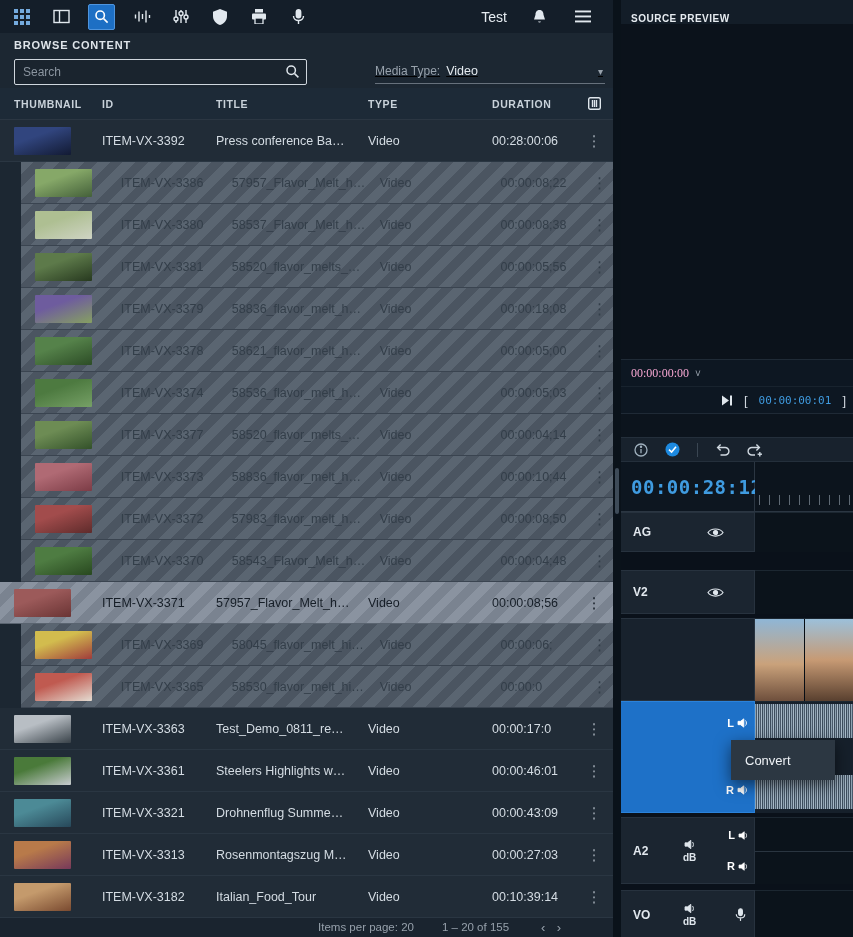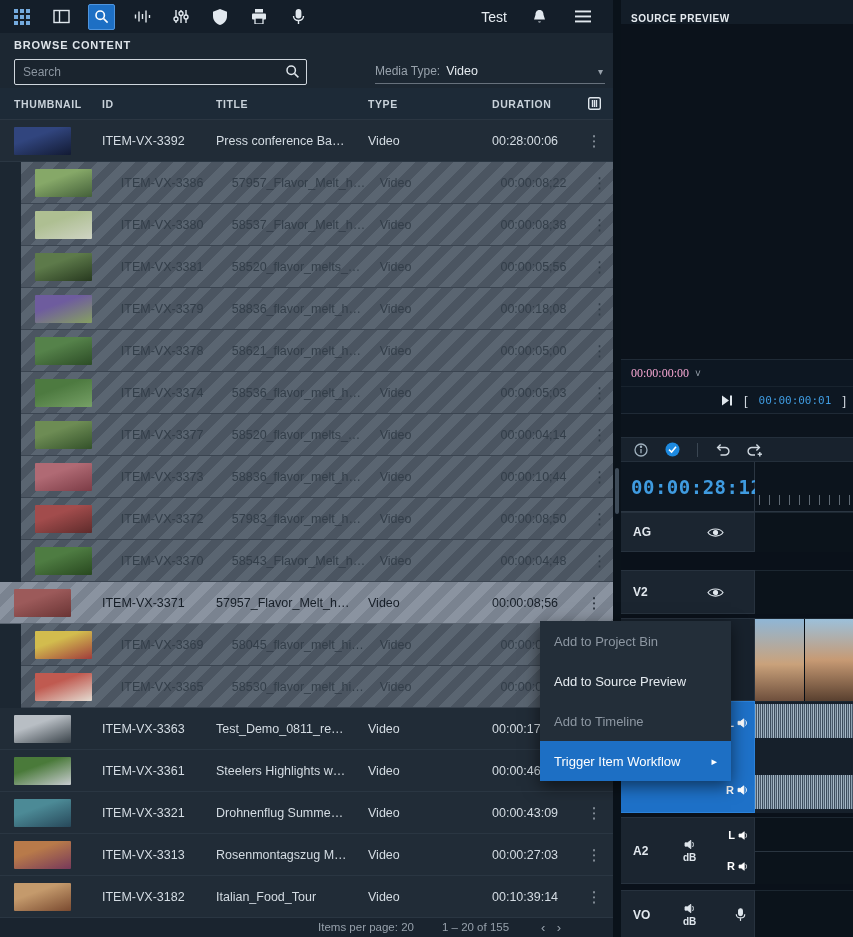--- a/index.html
+++ b/index.html
@@ -12,21 +12,21 @@
   .topbar { height:33px; background:#141e29; display:flex; align-items:center; padding:0 10px; }
   .tb-icons { display:flex; align-items:center; gap:15px; }
   .tb-btn { background:none; border:none; width:24px; height:26px; display:flex; align-items:center; justify-content:center; color:#e1e8ee; cursor:pointer; }
   .tb-btn.active { background:#1d6fc4; border:1px solid #4e94dd; border-radius:2px; width:27px; }
   .tb-btn.tint { color:#74aadd; }
   .tb-right { margin-left:auto; display:flex; align-items:center; gap:20px; padding-right:8px;justify-content:flex-end; }
   .user-label { color:#e6ecf1; font-size:14px; }
 
   .browse-title { height:22px; line-height:24px; padding-left:14px; color:#dfe5ea; font-size:11px; font-weight:bold; letter-spacing:.8px; }
 
-  .controls { height:33px; display:flex; align-items:center; padding-left:14px; }
+  .controls { height:33px; display:flex; align-items:center; padding-left:14px;text-decoration:underline; }
   .search-box { position:relative; width:293px; }
   .search-box input { width:100%; height:26px; background:#1a242e; border:1px solid #cfd6dd; border-radius:2px; color:#e4eaef; font-size:12px; padding:0 30px 0 8px; font-family:"Liberation Sans", sans-serif; }
   .search-box input::placeholder { color:#8b95a0; }
   .search-glyph { position:absolute; right:7px; top:5px; color:#dfe6ec; }
   .media-type { margin-left:68px; width:230px; height:24px; border-bottom:1px solid #67717c; display:flex; align-items:center; cursor:pointer; }
   .mt-label { color:#98a2ac; font-size:12px; }
   .mt-value { color:#e4eaef; font-size:12.5px; margin-left:6px; }
   .mt-caret { margin-left:auto; color:#98a2ac; font-size:10px; padding-right:2px; }
 
   .thead { height:32px; background:#1d2a37; border-bottom:1px solid #2b3642; display:flex; align-items:center; color:#c9d2da; font-size:10.5px; font-weight:bold; letter-spacing:.6px; }
@@ -656,29 +656,19 @@
                 <path d="M1.5 7 C1.5 13 11.5 13 11.5 7"></path>
                 <line x1="6.5" y1="11.8" x2="6.5" y2="15"></line>
               </svg>
           </span>
         </div>
         <div class="t-lane"></div>
       </div>
     </div>
   </div>
 
-  <div class="context-menu" id="ctx-items">
-      <div class="menu-item state-dimmed">
-        <span>Add to Project Bin</span>
-      </div>
-      <div class="menu-item state-normal">
-        <span>Add to Source Preview</span>
-      </div>
-      <div class="menu-item state-dimmed">
-        <span>Add to Timeline</span>
-      </div>
-      <div class="menu-item state-highlighted">
-        <span>Trigger Item Workflow</span>
-        <span class="sub-arrow">▸</span>
-      </div>
-    </div>
+  <div class="submenu">
+    <div class="menu-item">
+      <span>Convert</span>
+    </div>
+  </div>
 
 </div>
 
 </body></html>

